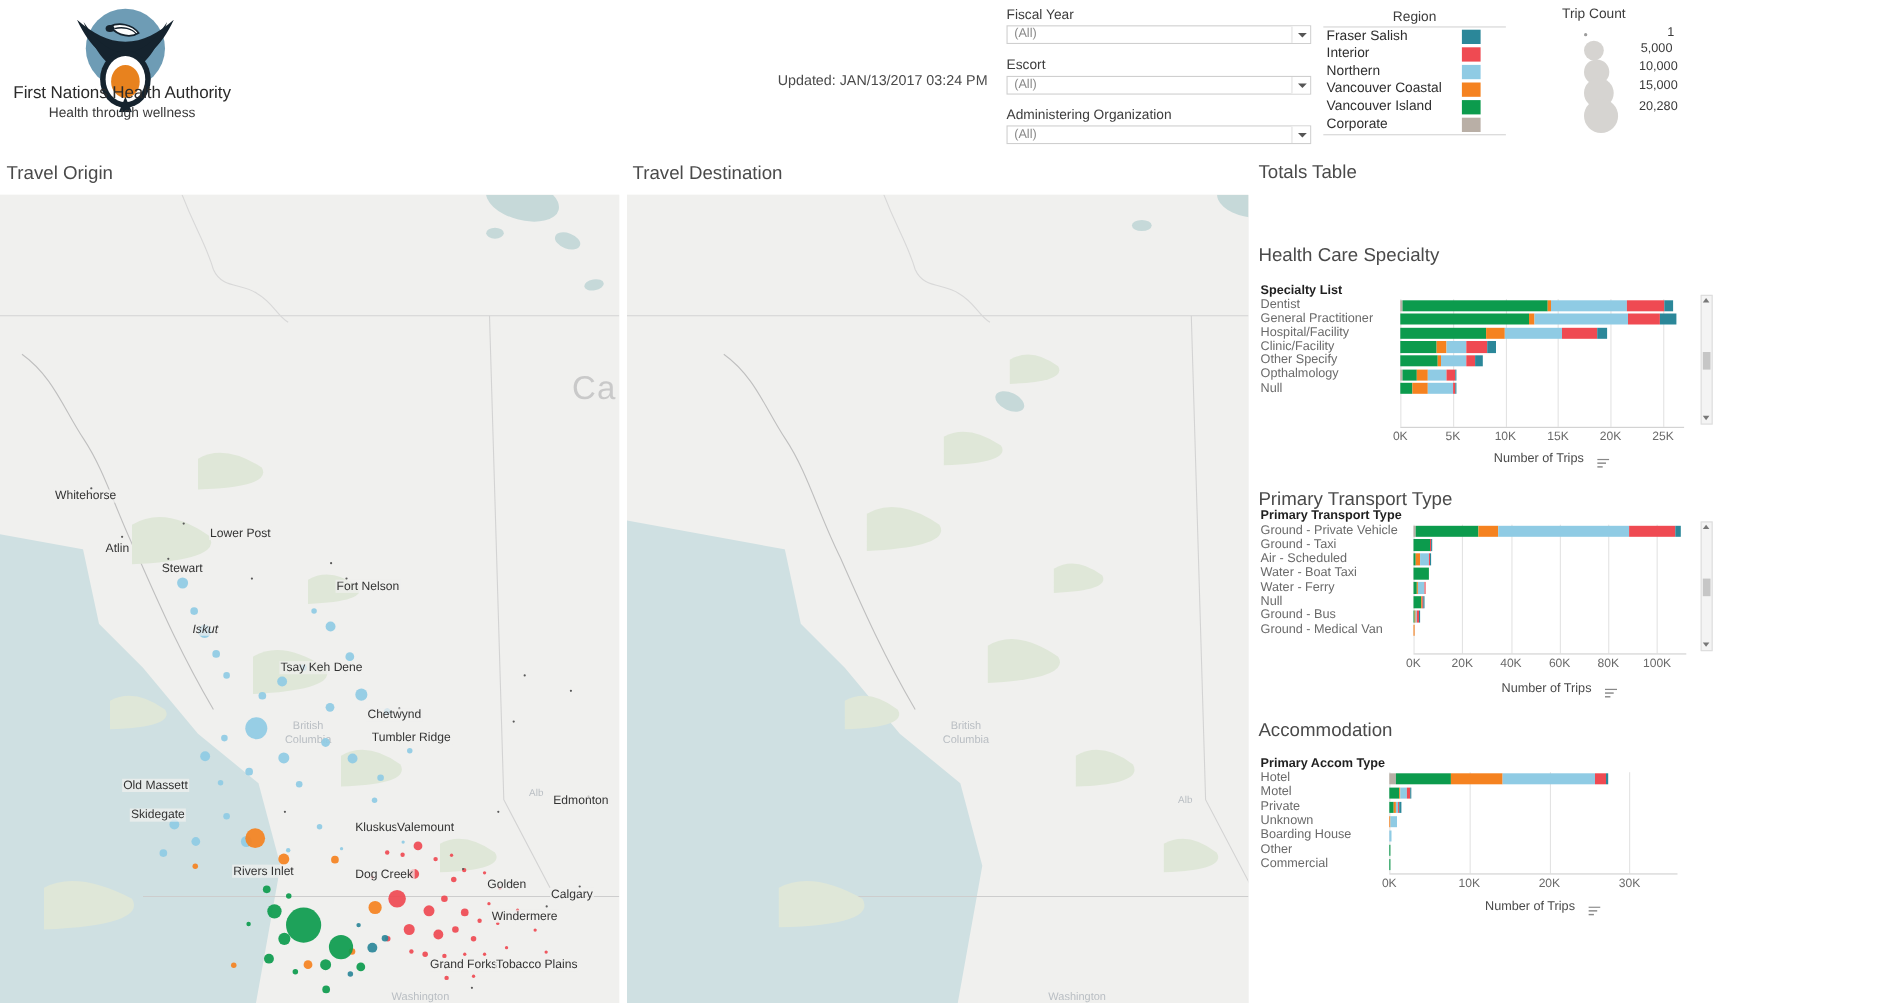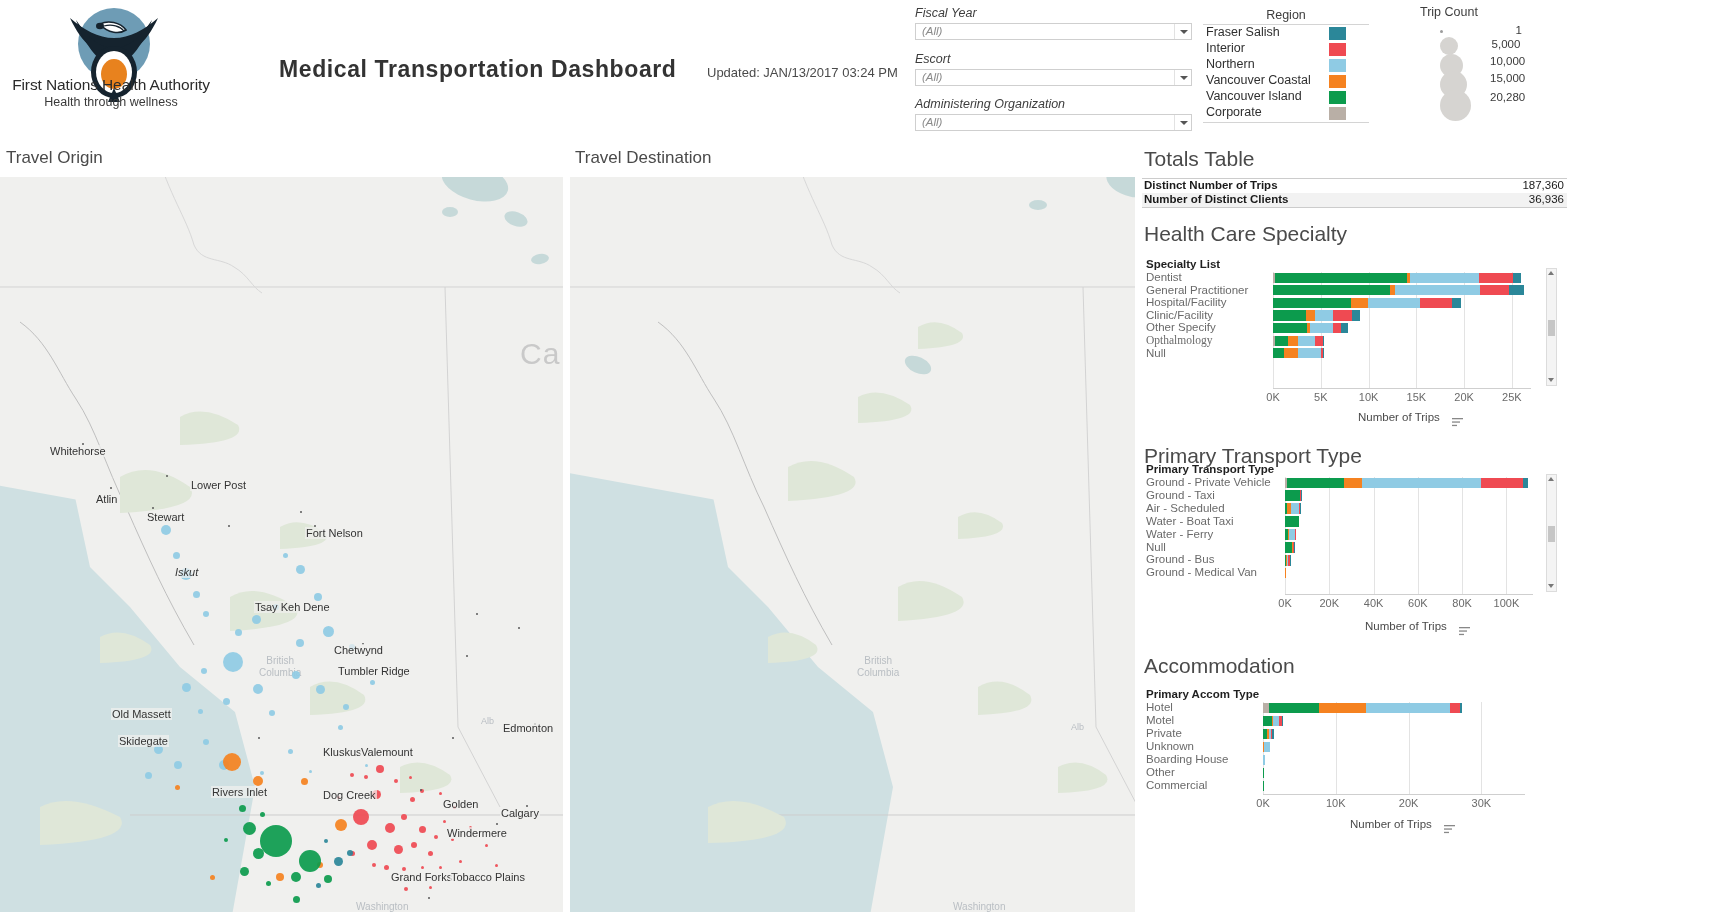--- a/index.html
+++ b/index.html
@@ -31,21 +31,21 @@
     position:absolute; left:279px; top:56px;
     font-size:23px; font-weight:bold; color:#333333;
     letter-spacing:0.6px;
   }
   .updated {
     position:absolute; left:707px; top:65px;
     font-size:13px; color:#4a4a4a;
   }
 
   
-  .filter-block { position:absolute;font-style:italic; }
+  .filter-block { position:absolute; }
   .filter-label { font-size:12.5px; color:#3d3d3d; margin-bottom:3px; }
   .filter-select {
     width:277px; height:17px; border:1px solid #cfcfcf; background:#fff;
     position:relative; display:block;
   }
   .filter-value {
     font-size:11.5px; color:#8a8a8a; position:absolute; left:6px; top:1px;
   }
   .filter-arrow {
     position:absolute; right:0px; top:0px; width:17px; height:15px;
@@ -85,21 +85,21 @@
   .map-canvas { position:absolute; left:0; top:0; width:100%; height:100%; }
   .map-label {
     position:absolute; font-size:11px; color:#333; white-space:nowrap;
     background:rgba(240,240,238,0.72); padding:0 1px; line-height:12px;
   }
   .map-ca {
     position:absolute; font-size:30px; color:#c9c9c9; letter-spacing:1px;
   }
   .bubble { position:absolute; border-radius:50%; }
   .dotpt { position:absolute; border-radius:50%; background:#5a5a5a; }
-  .sec-title { position:absolute; font-size:21px; color:#4a4a4a; }
+  .sec-title { position:absolute; font-size:17px; color:#4a4a4a; }
 
   .tot-table { position:absolute; left:1142px; top:178px; width:425px; }
   .tot-row { height:14px; position:relative; font-size:11.5px; }
   .tot-row.alt { background:#f2f2f2; }
   .tot-name { position:absolute; left:2px; top:0px; color:#1a1a1a; font-weight:bold; font-size:11.5px; }
   .tot-val { position:absolute; right:3px; top:0px; color:#1a1a1a; font-size:11.5px; }
   .tot-rule { border-top:1px solid #cccccc; }
 
   .cat-head { position:absolute; font-size:11.5px; font-weight:bold; color:#1f1f1f; }
   .cat-label { position:absolute; font-size:11.5px; color:#6a6a6a; white-space:nowrap; }
@@ -140,21 +140,20 @@
         <ellipse cx="50" cy="70" rx="13" ry="15" fill="#e8821e"></ellipse>
         <path d="M50 84 L44 98 L56 98 Z" fill="#15232e"></path>
         <path d="M36 20 C44 16 56 18 62 26 C56 30 44 30 36 20 Z" fill="#ffffff" stroke="#15232e" stroke-width="1.6"></path>
         <path d="M40 22 C48 20 56 22 60 27" fill="none" stroke="#15232e" stroke-width="1.2"></path>
         <ellipse cx="36" cy="22" rx="4" ry="3.2" fill="#15232e"></ellipse>
       </svg>
       <div class="logo-text1">First Nations Health Authority</div>
       <div class="logo-text2">Health through wellness</div>
     </div>
 
-    <div class="dash-title">Medical Transportation Dashboard</div>
     <div class="updated">Updated: JAN/13/2017 03:24 PM</div>
 
     <div class="filter-block" style="left:915px; top:6px;">
       <div class="filter-label">Fiscal Year</div>
       <div class="filter-select">
         <span class="filter-value">(All)</span>
         <span class="filter-arrow"></span>
       </div>
     </div>
 
@@ -421,32 +420,20 @@
         <ellipse cx="468" cy="28" rx="9" ry="5" fill="#c6d9d9"></ellipse>
         <ellipse cx="348" cy="188" rx="14" ry="8" fill="#c6d9d9" transform="rotate(25 348 188)"></ellipse>
       </svg>
       <div class="map-label" style="left: 286px; top: 478px; color: rgb(185, 190, 195); font-size: 10px; background: transparent; white-space: pre-line; text-align: center;">British
 Columbia</div>
       <div class="map-label" style="left: 382px; top: 724px; color: rgb(185, 190, 195); font-size: 10px; background: transparent; white-space: pre-line; text-align: center;">Washington</div>
       <div class="map-label" style="left: 500px; top: 544px; color: rgb(185, 190, 195); font-size: 9px; background: transparent; white-space: pre-line; text-align: center;">Alb</div>
     </div>
 
   <div class="sec-title" style="left:1144px; top:147px;">Totals Table</div>
-  <div class="tot-table">
-    <div class="tot-rule"></div>
-    <div class="tot-row">
-      <span class="tot-name">Distinct Number of Trips</span>
-      <span class="tot-val">187,360</span>
-    </div>
-    <div class="tot-row alt">
-      <span class="tot-name">Number of Distinct Clients</span>
-      <span class="tot-val">36,936</span>
-    </div>
-    <div class="tot-rule"></div>
-  </div>
 
   <div class="sec-title" style="left:1144px; top:222px;">Health Care Specialty</div>
   <div id="chart0">
       <div class="cat-head" style="left: 1146px; top: 258px;">Specialty List</div>
       <div class="gridline" style="left: 1273px; top: 272px; height: 116px;"></div>
       <div class="gridline" style="left: 1320.78px; top: 272px; height: 116px;"></div>
       <div class="gridline" style="left: 1368.56px; top: 272px; height: 116px;"></div>
       <div class="gridline" style="left: 1416.33px; top: 272px; height: 116px;"></div>
       <div class="gridline" style="left: 1464.11px; top: 272px; height: 116px;"></div>
       <div class="gridline" style="left: 1511.89px; top: 272px; height: 116px;"></div>
@@ -484,21 +471,21 @@
         <div class="seg" style="width: 7.64444px; background: rgb(43, 135, 153);"></div>
       </div>
       <div class="cat-label" style="left: 1146px; top: 321.4px;">Other Specify</div>
       <div class="bar-row" style="left: 1273px; top: 322.9px; height: 10.4px;">
         <div class="seg" style="width: 34.4px; background: rgb(12, 155, 77);"></div>
         <div class="seg" style="width: 2.38889px; background: rgb(245, 130, 32);"></div>
         <div class="seg" style="width: 22.9333px; background: rgb(143, 203, 228);"></div>
         <div class="seg" style="width: 8.6px; background: rgb(239, 74, 82);"></div>
         <div class="seg" style="width: 6.68889px; background: rgb(43, 135, 153);"></div>
       </div>
-      <div class="cat-label" style="left: 1146px; top: 334px; font-family: Liberation Serif, serif;">Opthalmology</div>
+      <div class="cat-label" style="left: 1146px; top: 334px;">Opthalmology</div>
       <div class="bar-row" style="left: 1273px; top: 335.5px; height: 10.4px;">
         <div class="seg" style="width: 1.62444px; background: rgb(185, 175, 166);"></div>
         <div class="seg" style="width: 13.3778px; background: rgb(12, 155, 77);"></div>
         <div class="seg" style="width: 9.55556px; background: rgb(245, 130, 32);"></div>
         <div class="seg" style="width: 17.2px; background: rgb(143, 203, 228);"></div>
         <div class="seg" style="width: 8.6px; background: rgb(239, 74, 82);"></div>
         <div class="seg" style="width: 1.14667px; background: rgb(43, 135, 153);"></div>
       </div>
       <div class="cat-label" style="left: 1146px; top: 346.6px;">Null</div>
       <div class="bar-row" style="left: 1273px; top: 348.1px; height: 10.4px;">

